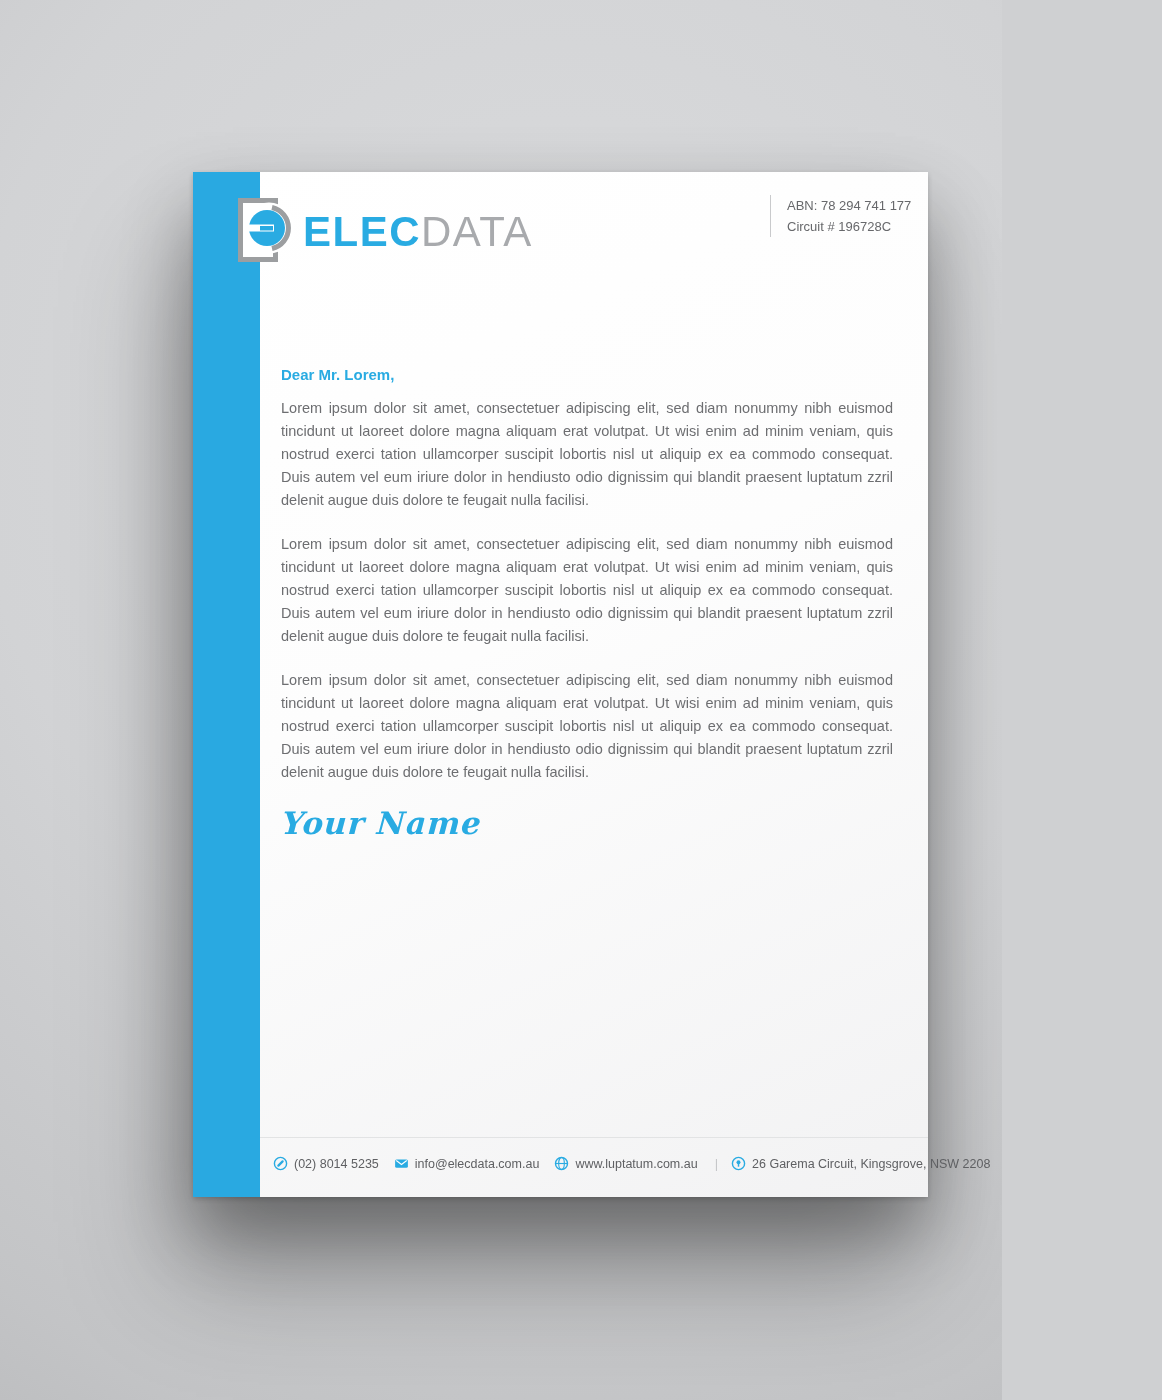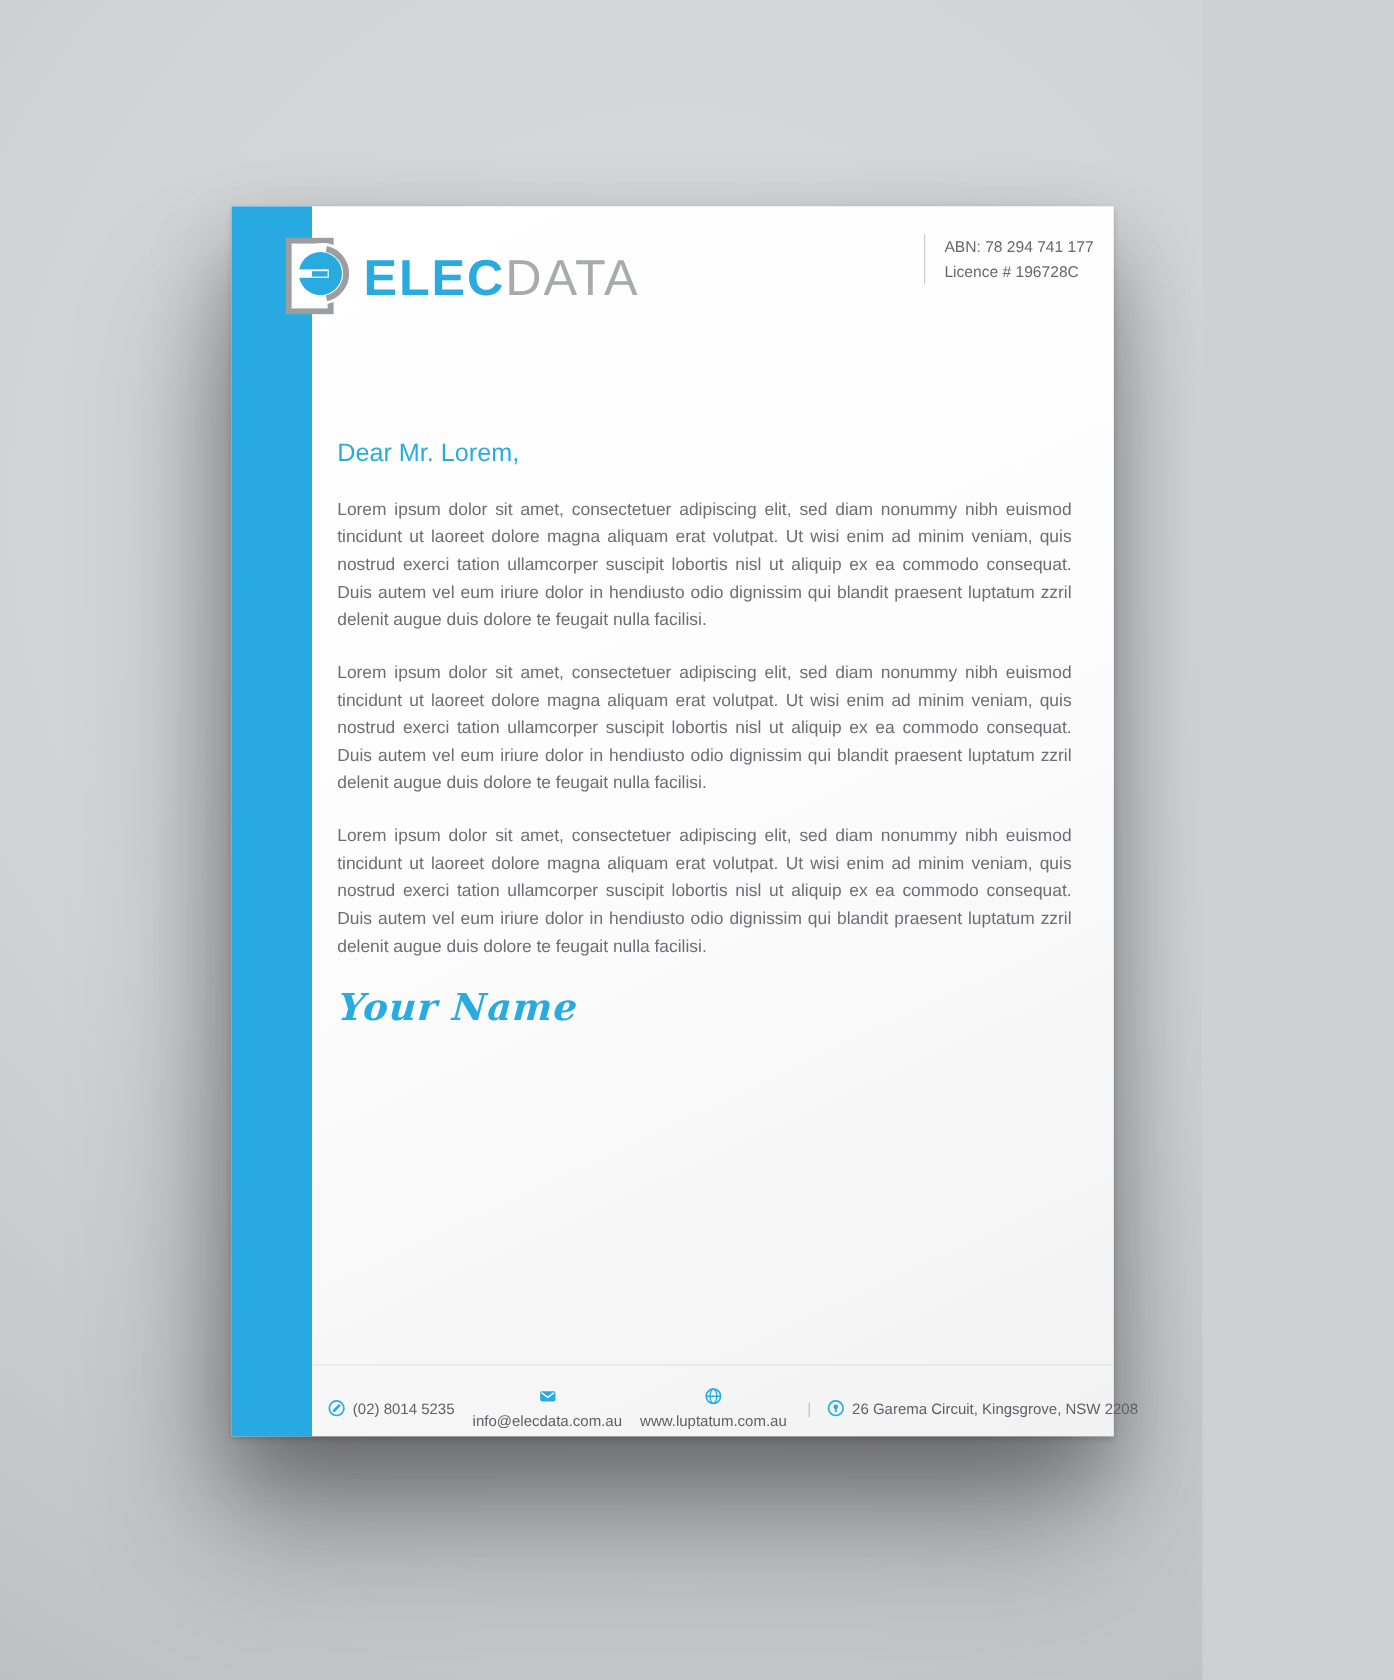--- a/index.html
+++ b/index.html
@@ -68,23 +68,23 @@
   }
   
   .letter {
     position: absolute;
     left: 88px;
     top: 194px;
     width: 612px;
   }
   .salutation {
     color: #29abe2;
-    font-weight: 400;
-    font-size: 21px;
-    margin-bottom: 24px;
+    font-weight: 700;
+    font-size: 15px;
+    margin-bottom: 14px;
   }
   .para {
     color: #6d6e71;
     font-size: 14.5px;
     line-height: 23px;
     text-align: justify;
     margin-bottom: 21px;
   }
   .closing {
     margin-top: 7px;
@@ -119,21 +119,21 @@
     top: 984px;
     right: 10px;
     display: flex;
     align-items: center;
     gap: 7px;
     color: #5f6063;
     font-size: 12.5px;
     white-space: nowrap;
   }
   .footer-item { display: flex; align-items: center; gap: 6px; }
-  .footer-item + .footer-item { margin-left: 8px; flex-direction: column; }
+  .footer-item + .footer-item { margin-left: 8px; }
   .footer-icon { width: 15px; height: 15px; flex: 0 0 auto; }
   .pipe { color: #c5c6c8; margin: 0 6px 0 10px; font-size: 13px; }
   
   .pencil {
     position: absolute;
     left: 1025px;
     top: 564px;
     width: 24px;
     height: 628px;
     filter: drop-shadow(-6px 9px 7px rgba(40,40,40,0.30));
@@ -176,21 +176,21 @@
       <rect x="10" y="26.5" width="26" height="7" fill="#ffffff"></rect>
       <rect x="22" y="28" width="13" height="4.5" fill="#29abe2"></rect>
     </svg>
 
     <div class="logotype">
       <span class="primary">ELEC</span><span class="secondary">DATA</span>
     </div>
 
     <div class="registration">
       <div>ABN: 78 294 741 177</div>
-      <div>Licence # 196728C</div>
+      <div>Circuit # 196728C</div>
     </div>
 
     <div class="letter">
       <div class="salutation">Dear Mr. Lorem,</div>
       <p class="para">Lorem ipsum dolor sit amet, consectetuer adipiscing elit, sed diam nonummy nibh euismod tincidunt ut laoreet dolore magna aliquam erat volutpat. Ut wisi enim ad minim veniam, quis nostrud exerci tation ullamcorper suscipit lobortis nisl ut aliquip ex ea commodo consequat. Duis autem vel eum iriure dolor in hendiusto odio dignissim qui blandit praesent luptatum zzril delenit augue duis dolore te feugait nulla facilisi.</p>
       <p class="para">Lorem ipsum dolor sit amet, consectetuer adipiscing elit, sed diam nonummy nibh euismod tincidunt ut laoreet dolore magna aliquam erat volutpat. Ut wisi enim ad minim veniam, quis nostrud exerci tation ullamcorper suscipit lobortis nisl ut aliquip ex ea commodo consequat. Duis autem vel eum iriure dolor in hendiusto odio dignissim qui blandit praesent luptatum zzril delenit augue duis dolore te feugait nulla facilisi.</p>
       <p class="para">Lorem ipsum dolor sit amet, consectetuer adipiscing elit, sed diam nonummy nibh euismod tincidunt ut laoreet dolore magna aliquam erat volutpat. Ut wisi enim ad minim veniam, quis nostrud exerci tation ullamcorper suscipit lobortis nisl ut aliquip ex ea commodo consequat. Duis autem vel eum iriure dolor in hendiusto odio dignissim qui blandit praesent luptatum zzril delenit augue duis dolore te feugait nulla facilisi.</p>
       <div class="signature">Your Name</div>
     </div>
 

